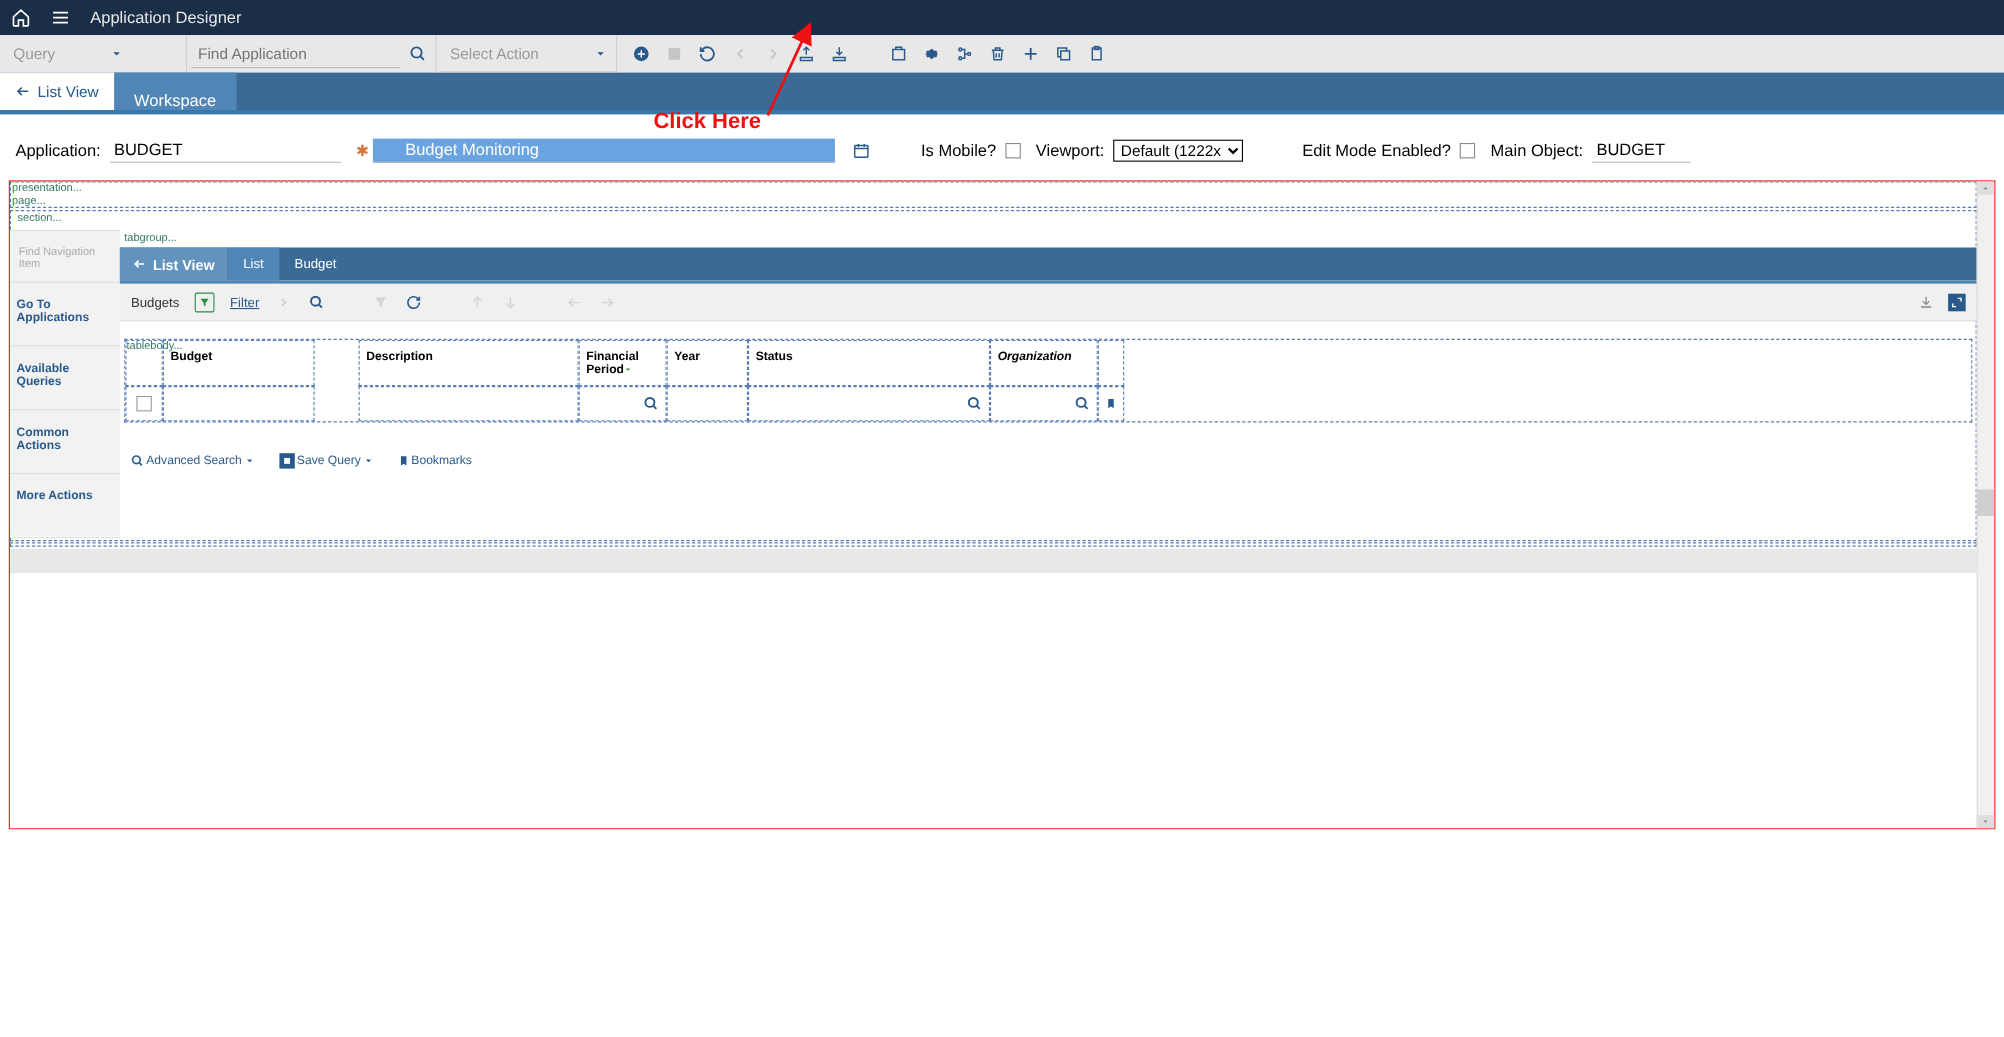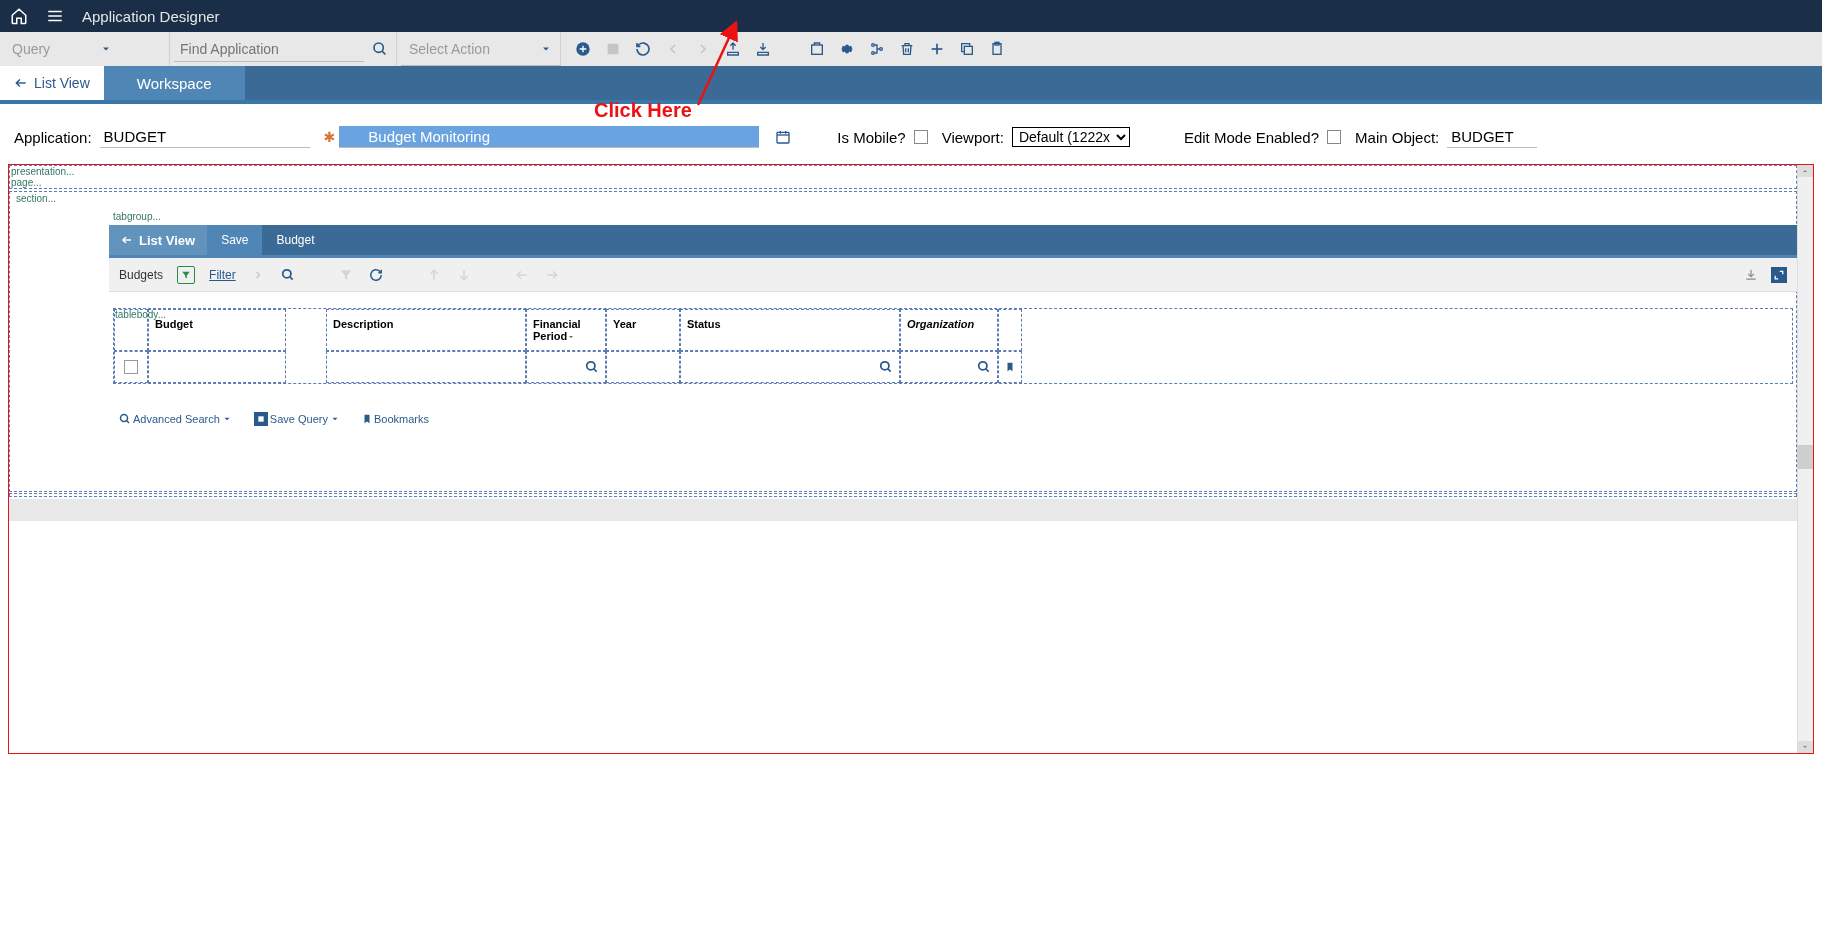--- a/index.html
+++ b/index.html
@@ -16,21 +16,21 @@
 .find-app { display: flex; align-items: center; gap: 6px; border-right: 1px solid #d0d0d0; height: 100%; padding-right: 6px; }
 .find-app input { border: none; background: transparent; font-size: 14px; color: #666; padding: 4px 6px; width: 190px; outline: none; border-bottom: 1px solid #bbb; }
 .select-action { display: flex; align-items: center; gap: 30px; color: #9a9a9a; font-size: 14px; padding: 0 8px; border-right: 1px solid #d0d0d0; height: 100%; border-bottom: 1px solid #bbb; width: 160px; justify-content: space-between; }
 .tb-icons { display: flex; align-items: center; gap: 10px; padding-left: 8px; }
 .tb-icon { width: 20px; height: 20px; display: inline-flex; align-items: center; justify-content: center; cursor: pointer; color: #2a5a8c; }
 .tb-icon.disabled { color: #bcbcbc; cursor: default; }
 
 
 .tab-row { background: #3a6a95; height: 34px; display: flex; align-items: stretch; }
 .tab-back { background: #fff; color: #2a5a8c; display: flex; align-items: center; gap: 6px; padding: 0 14px; font-size: 14px; cursor: pointer; }
-.tab-active { background: #5086b5; color: #fff; display: flex; align-items: center; padding: 0 33px; font-size: 15px; }
+.tab-active { background: #5086b5; color: #fff; display: flex; align-items: flex-end; padding: 0 18px; font-size: 15px; }
 .tab-underbar { height: 4px; background: #3977a9; }
 
 
 .form-row { display: flex; align-items: center; padding: 22px 14px 16px 14px; gap: 14px; position: relative; }
 .form-field { display: flex; align-items: center; gap: 8px; }
 .form-label { font-size: 15px; color: #000; }
 .form-input { border: none; border-bottom: 1px solid #bbb; font-size: 15px; padding: 2px 4px; background: transparent; }
 .form-input.highlight { background: #6aa4e0; color: #fff; }
 .req-mark { color: #d7743a; font-size: 14px; margin-right: -4px; }
 .form-checkbox { width: 14px; height: 14px; border: 1px solid #888; display: inline-block; }
@@ -281,33 +281,40 @@
 
 <div class="canvas-wrap">
   <div class="pres-label">presentation...</div>
   <div class="page-label">page...</div>
   <div class="dash-box" style="top:0; left:0; right:16px; height:24px;"></div>
 
   <div class="dash-box section-box">
     <div class="section-label">section...</div>
   </div>
 
+  <div class="side-nav">
+    <div class="find">Find Navigation Item</div>
+    <div class="item">Go To Applications</div>
+    <div class="item">Available Queries</div>
+    <div class="item">Common Actions</div>
+    <div class="item">More Actions</div>
+  </div>
 
   <div class="inner-area">
     <div class="tabgroup-label">tabgroup...</div>
     <div class="inner-tabs">
       <div class="itab-back">
         <svg width="12" height="12" viewBox="0 0 24 24" fill="none" stroke="#fff" stroke-width="3">
             <line x1="20" y1="12" x2="4" y2="12"></line>
             <polyline points="10 6 4 12 10 18"></polyline>
           </svg>
         <span>List View</span>
       </div>
       <div class="itab active">
-          <span>Save</span>
+          <span>List</span>
         </div>
       <div class="itab">
           <span>Budget</span>
         </div>
     </div>
     <div class="inner-under"></div>
 
     <div class="list-toolbar">
       <div class="lt-left">
         <span style="font-size:12px;color:#333">Budgets</span>

